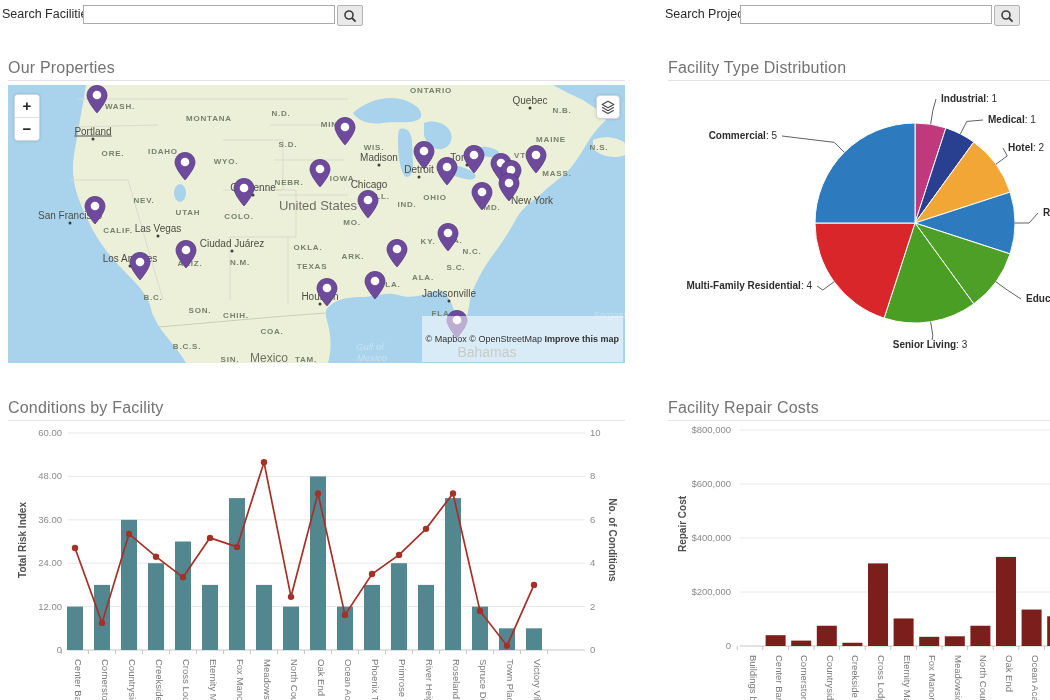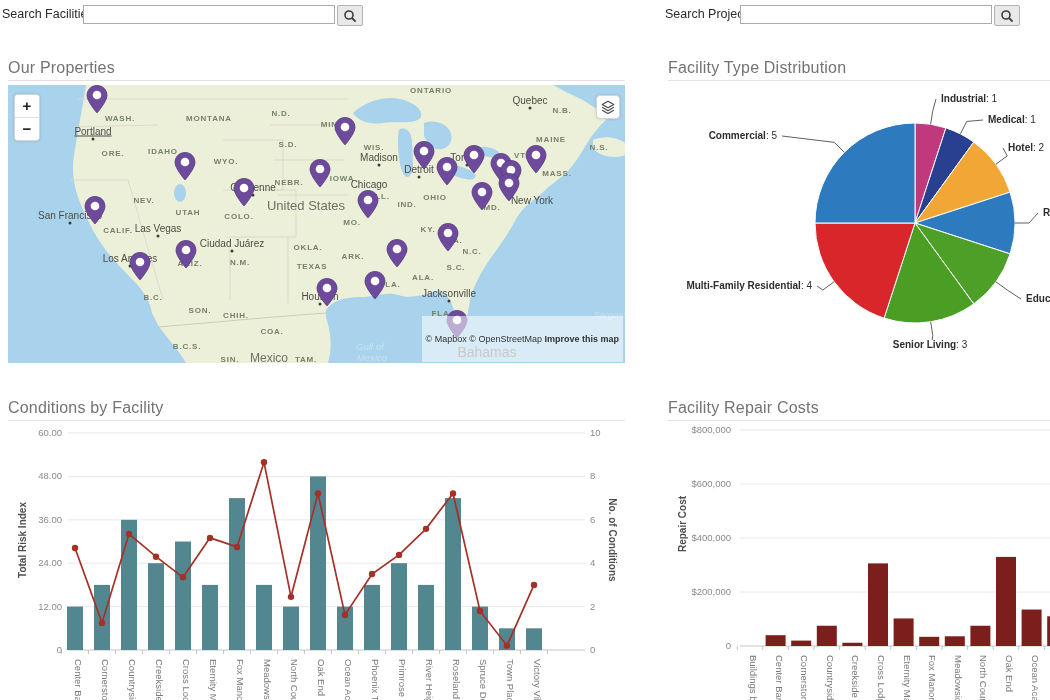--- a/index.html
+++ b/index.html
@@ -108,39 +108,39 @@
       <path d="M345,28 C355,18 375,10 392,14 C405,17 415,24 413,32 C408,40 390,36 375,38 C362,40 350,36 345,28 Z"></path>
       <path d="M392,44 C398,42 403,46 404,56 L405,80 C405,90 400,95 396,90 C392,84 390,70 390,58 C390,50 390,46 392,44 Z"></path>
       <path d="M416,38 C425,34 438,38 442,46 C446,54 442,62 434,64 C426,66 418,58 416,50 Z"></path>
       <path d="M437,82 C445,78 458,82 466,88 C470,92 466,96 458,94 C448,92 438,88 437,82 Z"></path>
       <path d="M464,64 C472,60 484,62 490,66 C493,69 489,73 481,72 C472,71 466,68 464,64 Z"></path>
       <ellipse cx="172" cy="108" rx="6" ry="9"></ellipse>
     </g>
   </svg>
   <div id="map-labels">
       <div class="map-label lbl-state" style="left: 423px; top: 5px;">ONTARIO</div>
-      <div class="map-label lbl-state" style="left: 112px; top: 21px; margin-top: 12px;">WASH.</div>
+      <div class="map-label lbl-state" style="left: 112px; top: 21px;">WASH.</div>
       <div class="map-label lbl-state" style="left: 201px; top: 33px;">MONTANA</div>
       <div class="map-label lbl-state" style="left: 273px; top: 28px;">N.D.</div>
       <div class="map-label lbl-state" style="left: 280px; top: 59px;">S.D.</div>
       <div class="map-label lbl-state" style="left: 326px; top: 39px;">MINN.</div>
       <div class="map-label lbl-state" style="left: 105px; top: 68px;">ORE.</div>
       <div class="map-label lbl-state" style="left: 155px; top: 66px;">IDAHO</div>
       <div class="map-label lbl-state" style="left: 218px; top: 76px;">WYO.</div>
       <div class="map-label lbl-state" style="left: 281px; top: 97px;">NEBR.</div>
       <div class="map-label lbl-state" style="left: 366px; top: 62px; text-align: center;">WIS.</div>
       <div class="map-label lbl-state" style="left: 334px; top: 93px;">IOWA</div>
       <div class="map-label lbl-state" style="left: 136px; top: 115px;">NEV.</div>
       <div class="map-label lbl-state" style="left: 180px; top: 127px;">UTAH</div>
       <div class="map-label lbl-state" style="left: 231px; top: 131px;">COLO.</div>
       <div class="map-label lbl-state" style="left: 344px; top: 137px;">MO.</div>
       <div class="map-label lbl-state" style="left: 373px; top: 111px;">ILL.</div>
       <div class="map-label lbl-state" style="left: 399px; top: 119px;">IND.</div>
       <div class="map-label lbl-state" style="left: 427px; top: 112px;">OHIO</div>
-      <div class="map-label lbl-state" style="left: 420px; top: 144px;">KY.</div>
+      <div class="map-label lbl-state" style="left: 420px; top: 156px;">KY.</div>
       <div class="map-label lbl-state" style="left: 447px; top: 155px;">VA.</div>
       <div class="map-label lbl-state" style="left: 464px; top: 166px;">N.C.</div>
       <div class="map-label lbl-state" style="left: 448px; top: 182px;">S.C.</div>
       <div class="map-label lbl-state" style="left: 300px; top: 162px;">OKLA.</div>
       <div class="map-label lbl-state" style="left: 345px; top: 171px;">ARK.</div>
       <div class="map-label lbl-state" style="left: 415px; top: 192px;">ALA.</div>
       <div class="map-label lbl-state" style="left: 385px; top: 199px;">LA.</div>
       <div class="map-label lbl-state" style="left: 304px; top: 181px;">TEXAS</div>
       <div class="map-label lbl-state" style="left: 434px; top: 228px;">FLA.</div>
       <div class="map-label lbl-state" style="left: 543px; top: 54px;">MAINE</div>
@@ -179,21 +179,21 @@
       <div class="map-label lbl-city" style="left: 62px; top: 130px;">San Francisco</div>
       <div class="city-dot" style="left: 62px; top: 138px;"></div>
       <div class="map-label lbl-city" style="left: 245px; top: 102px;">Cheyenne</div>
       <div class="city-dot" style="left: 245px; top: 110px;"></div>
       <div class="map-label lbl-city" style="left: 224px; top: 158px;">Ciudad Juárez</div>
       <div class="city-dot" style="left: 224px; top: 166px;"></div>
       <div class="map-label lbl-city" style="left: 312px; top: 211px;">Houston</div>
       <div class="city-dot" style="left: 312px; top: 219px;"></div>
       <div class="map-label lbl-city" style="left: 441px; top: 208px;">Jacksonville</div>
       <div class="city-dot" style="left: 441px; top: 216px;"></div>
-      <div class="map-label lbl-big" style="left: 298px; top: 120px;">United States</div>
+      <div class="map-label lbl-big" style="left: 310px; top: 120px;">United States</div>
       <div class="map-label lbl-country" style="left: 261px; top: 273px;">Mexico</div>
       <div class="map-label lbl-small" style="left: 479px; top: 267px;">Bahamas</div>
       <div class="map-label lbl-water" style="left: 362px; top: 261px;">Gulf of</div>
       <div class="map-label lbl-water" style="left: 364px; top: 272px;">Mexico</div>
       <div class="map-label lbl-water" style="left: 615px; top: 229px;">Sargasso Sea</div>
     </div>
   <div id="map-pins">
       <div class="pin" style="left: 77px; top: -1px;"><svg width="24" height="30" viewBox="0 0 24 30">
           <path d="M12,29 C12,29 2,17.5 2,11.5 C2,5.6 6.5,1.5 12,1.5 C17.5,1.5 22,5.6 22,11.5 C22,17.5 12,29 12,29 Z" fill="#6e4a9d" stroke="#563a7e" stroke-width=".8"></path>
           <circle cx="12" cy="11" r="4.3" fill="#fff"></circle>

